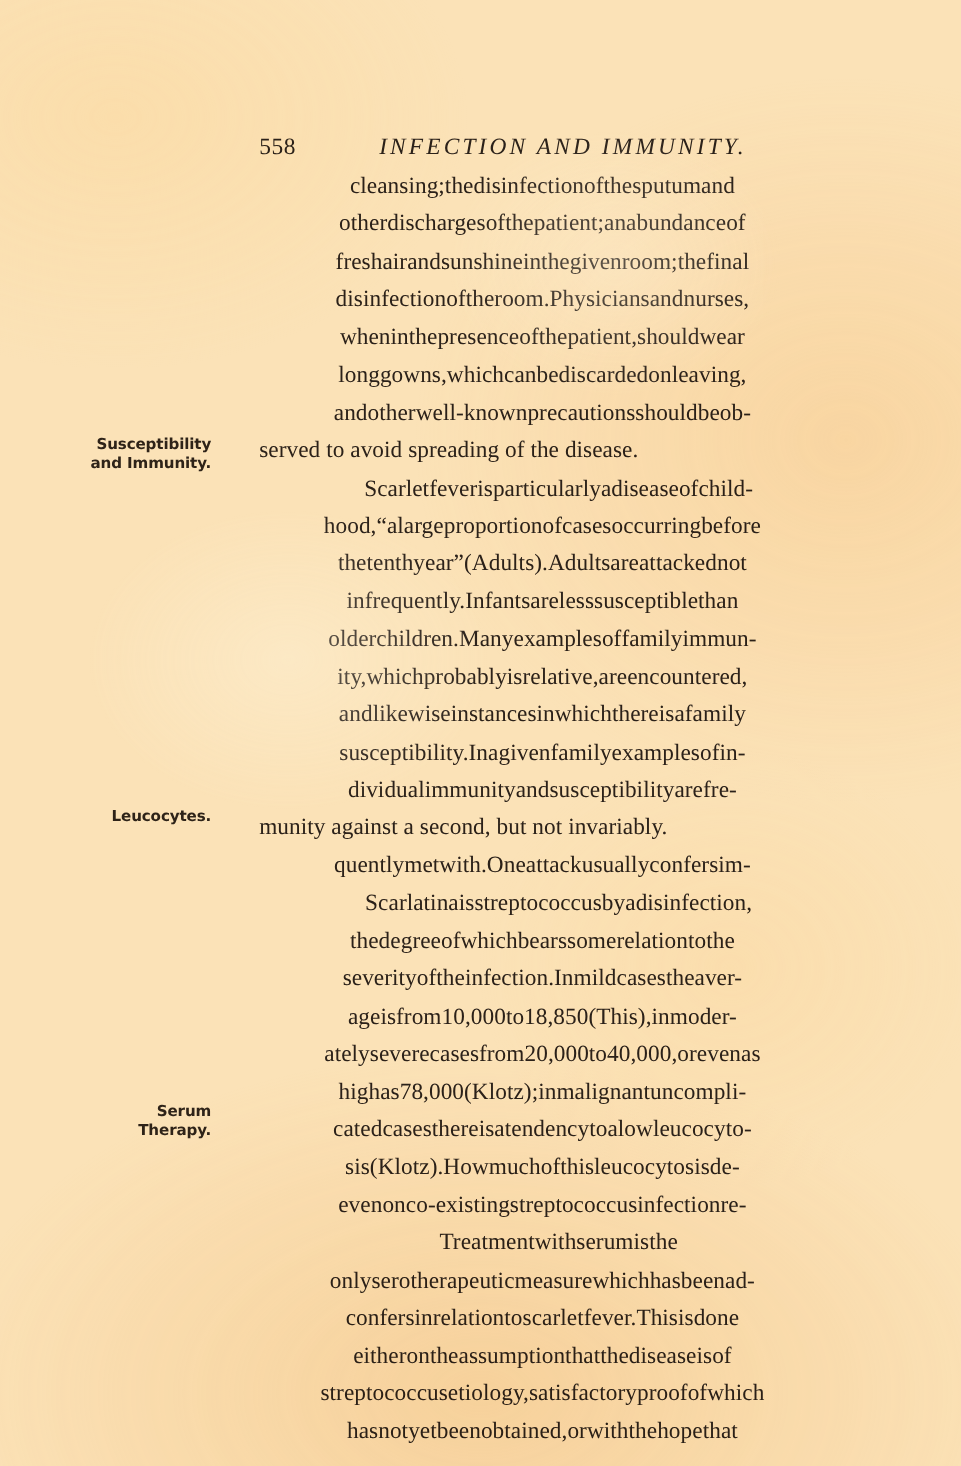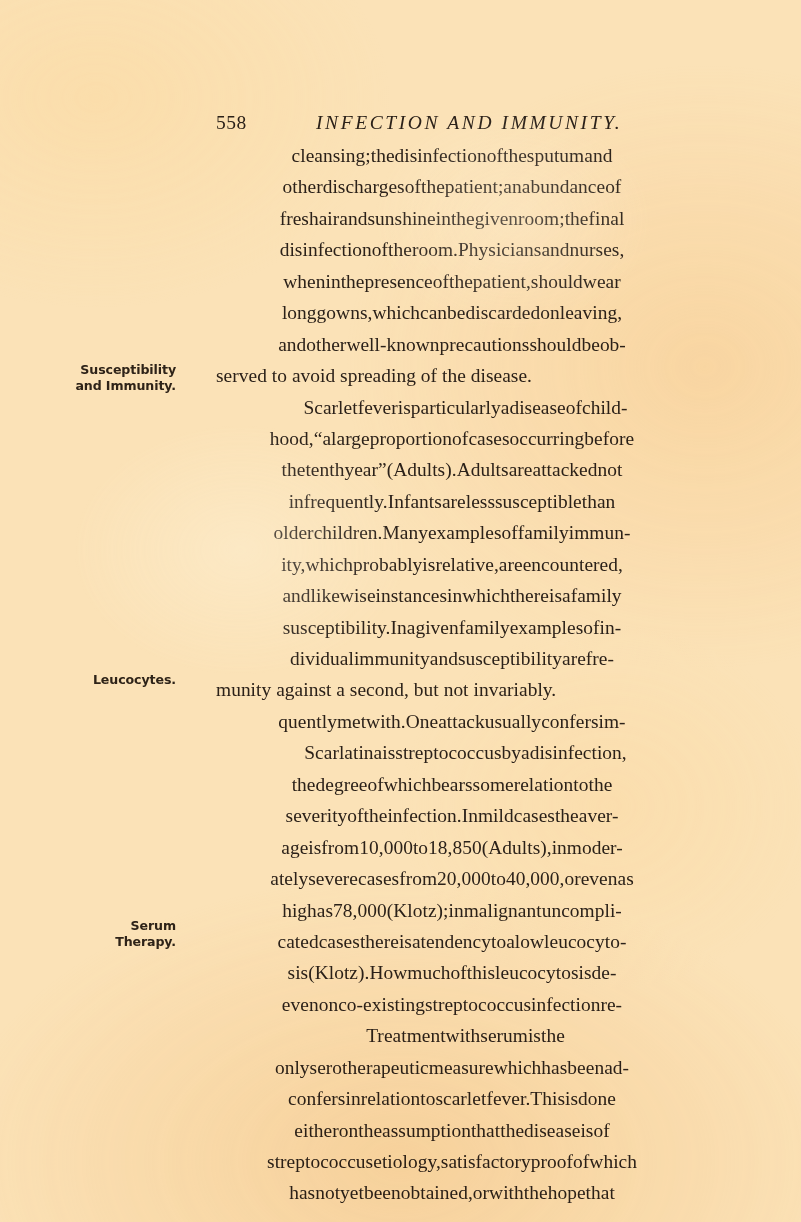--- a/index.html
+++ b/index.html
@@ -158,21 +158,21 @@
         <div class="line j"><span>and</span><span>likewise</span><span>instances</span><span>in</span><span>which</span><span>there</span><span>is</span><span>a</span><span>family</span></div>
         <div class="line j"><span>susceptibility.</span><span>In</span><span>a</span><span>given</span><span>family</span><span>examples</span><span>of</span><span>in-</span></div>
         <div class="line j"><span>dividual</span><span>immunity</span><span>and</span><span>susceptibility</span><span>are</span><span>fre-</span></div>
         <div class="line last">munity against a second, but not invariably.</div>
         <div class="line j"><span>quently</span><span>met</span><span>with.</span><span>One</span><span>attack</span><span>usually</span><span>confers</span><span>im-</span></div>
       </div>
       <div id="para-leucocytosis">
         <div class="line j"><span class="indent"></span><span>Scarlatina</span><span>is</span><span>streptococcus</span><span>by</span><span>a</span><span>disinfection,</span></div>
         <div class="line j"><span>the</span><span>degree</span><span>of</span><span>which</span><span>bears</span><span>some</span><span>relation</span><span>to</span><span>the</span></div>
         <div class="line j"><span>severity</span><span>of</span><span>the</span><span>infection.</span><span>In</span><span>mild</span><span>cases</span><span>the</span><span>aver-</span></div>
-        <div class="line j"><span>age</span><span>is</span><span>from</span><span>10,000</span><span>to</span><span>18,850</span><span>(Adults),</span><span>in</span><span>moder-</span></div>
+        <div class="line j"><span>age</span><span>is</span><span>from</span><span>10,000</span><span>to</span><span>18,850</span><span>(This),</span><span>in</span><span>moder-</span></div>
         <div class="line j"><span>ately</span><span>severe</span><span>cases</span><span>from</span><span>20,000</span><span>to</span><span>40,000,</span><span>or</span><span>even</span><span>as</span></div>
         <div class="line j"><span>high</span><span>as</span><span>78,000</span><span>(Klotz)</span><span>;</span><span>in</span><span>malignant</span><span>uncompli-</span></div>
         <div class="line j"><span>cated</span><span>cases</span><span>there</span><span>is</span><span>a</span><span>tendency</span><span>to</span><span>a</span><span>low</span><span>leucocyto-</span></div>
         <div class="line j"><span>sis</span><span>(Klotz).</span><span>How</span><span>much</span><span>of</span><span>this</span><span>leucocytosis</span><span>de-</span></div>
         <div class="line j"><span>even</span><span>on</span><span>co-existing</span><span>streptococcus</span><span>infection</span><span>re-</span></div>
       </div>
       <div id="para-serum-therapy">
         <div class="line j"><span class="indent"></span><span>Treatment</span><span>with</span><span>serum</span><span>is</span><span>the</span></div>
         <div class="line j"><span>only</span><span>serotherapeutic</span><span>measure</span><span>which</span><span>has</span><span>been</span><span>ad-</span></div>
         <div class="line j"><span>confers</span><span>in</span><span>relation</span><span>to</span><span>scarlet</span><span>fever.</span><span>This</span><span>is</span><span>done</span></div>

